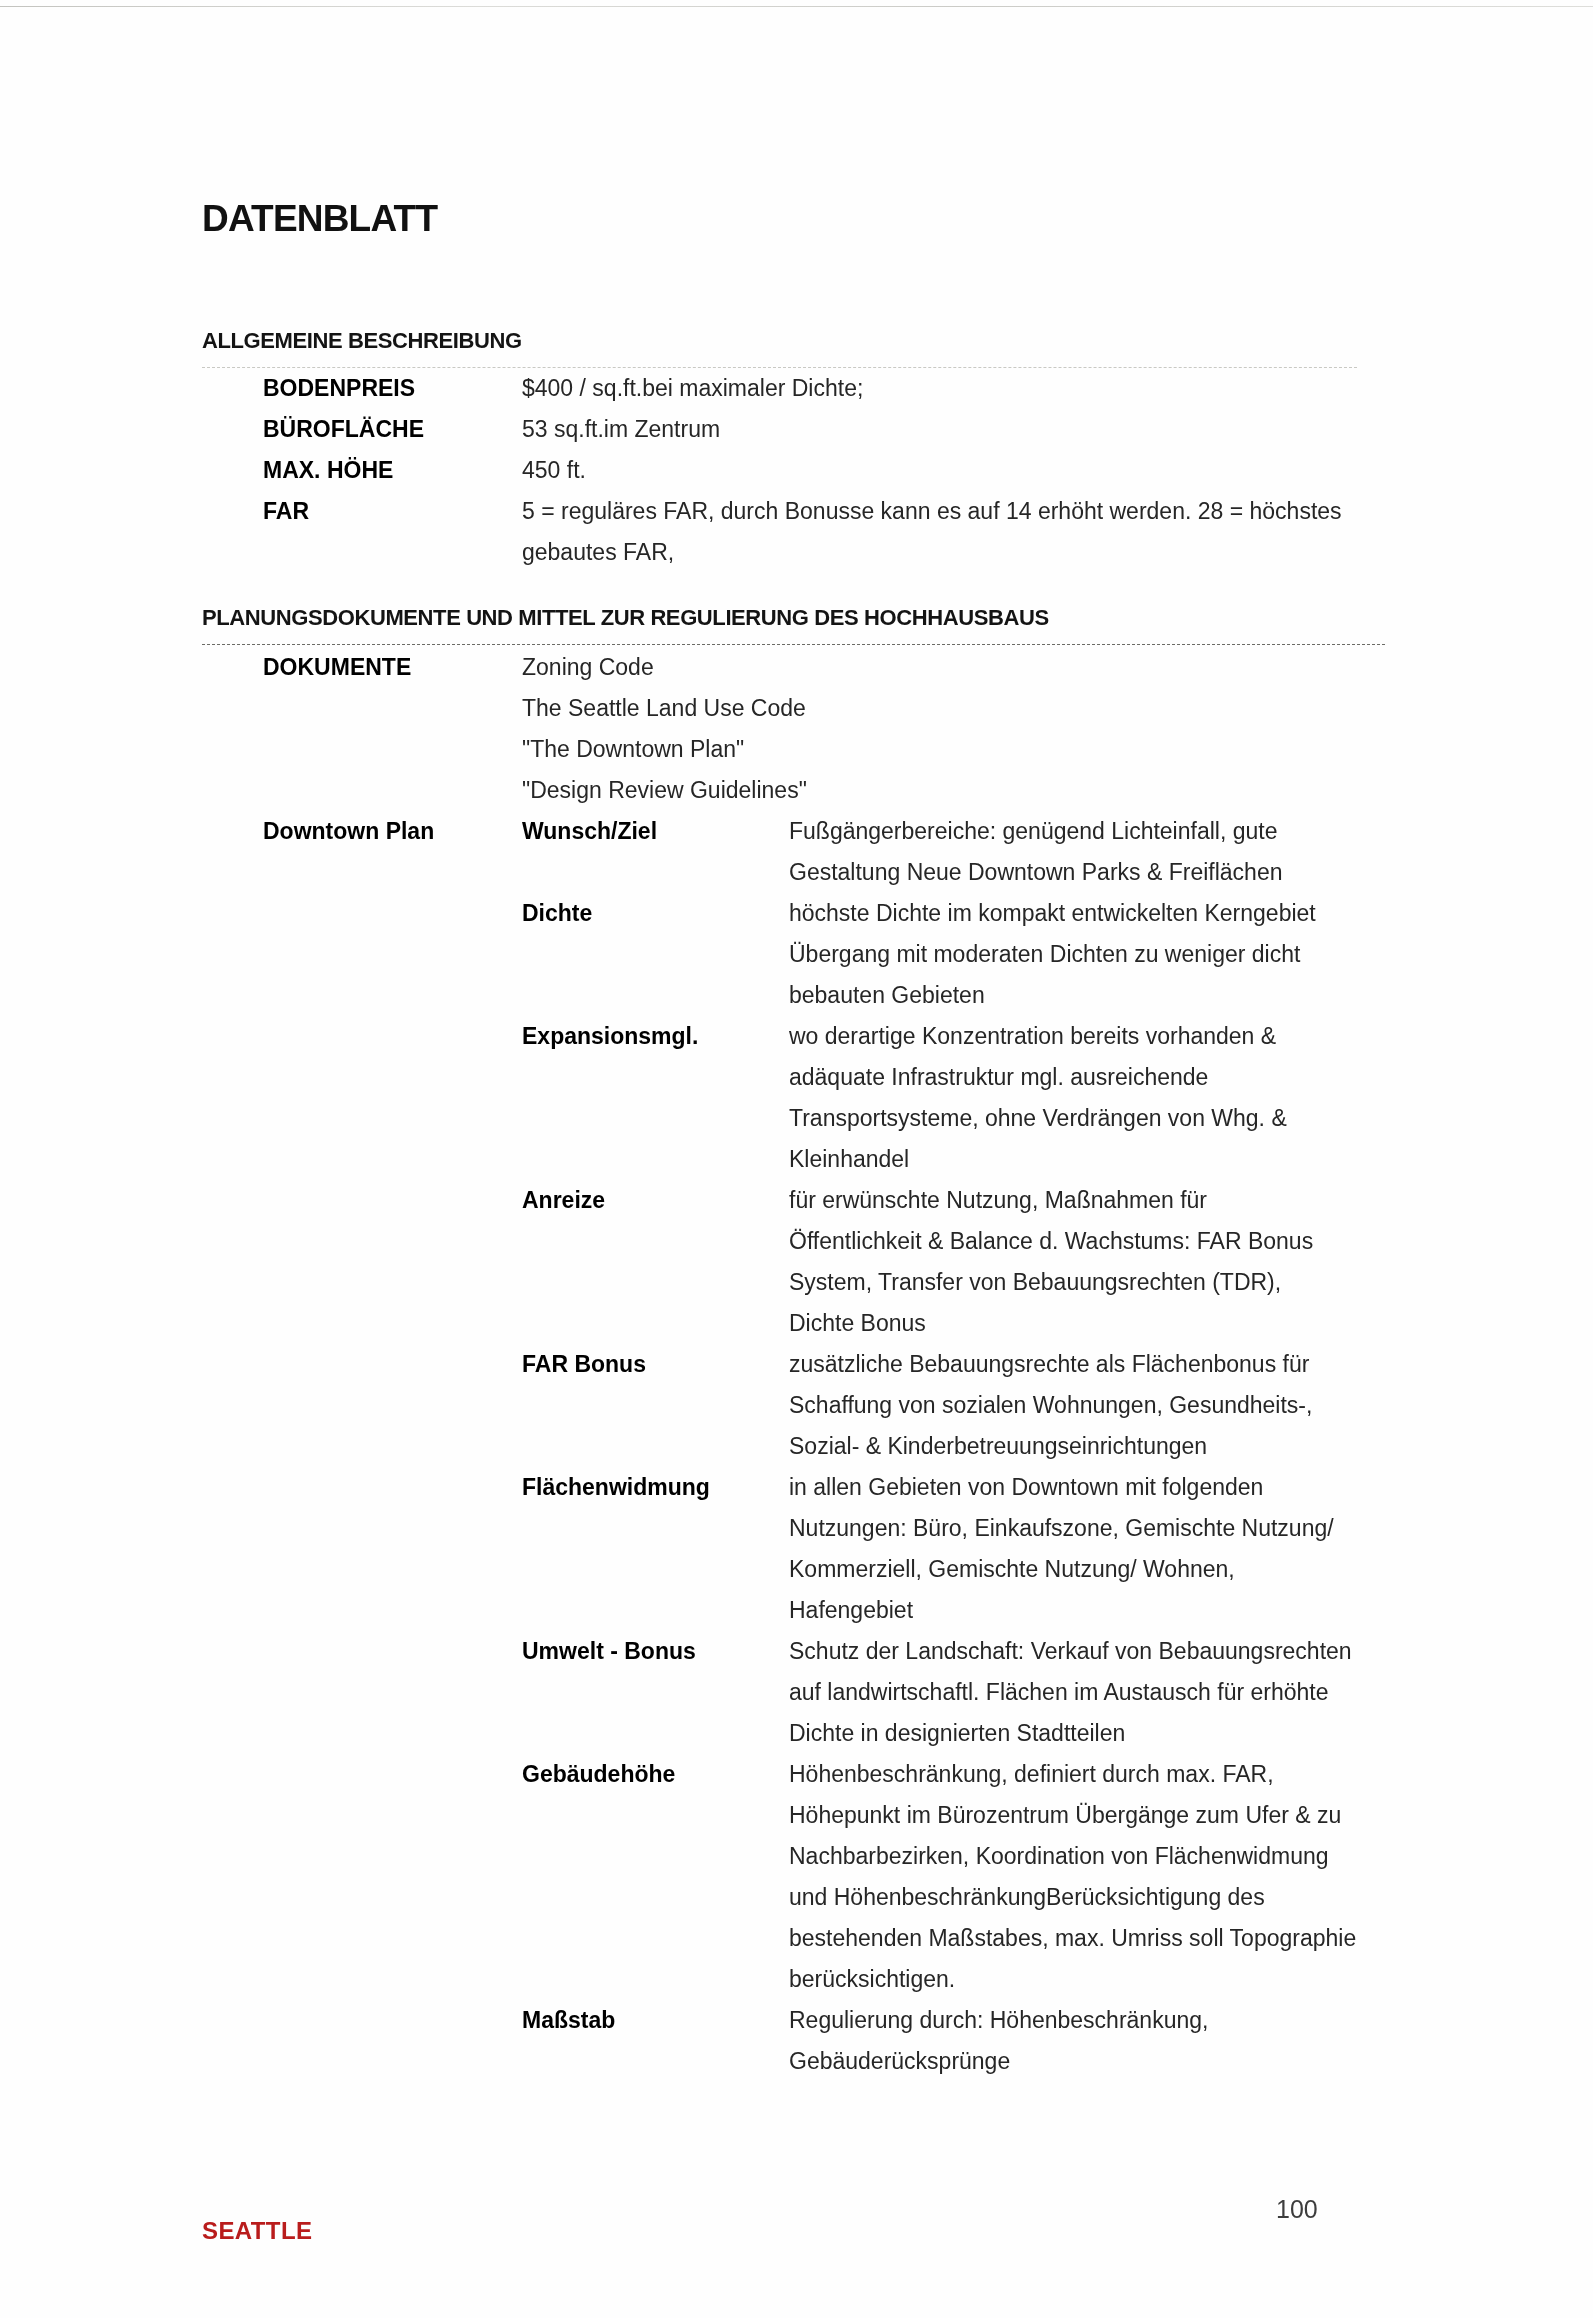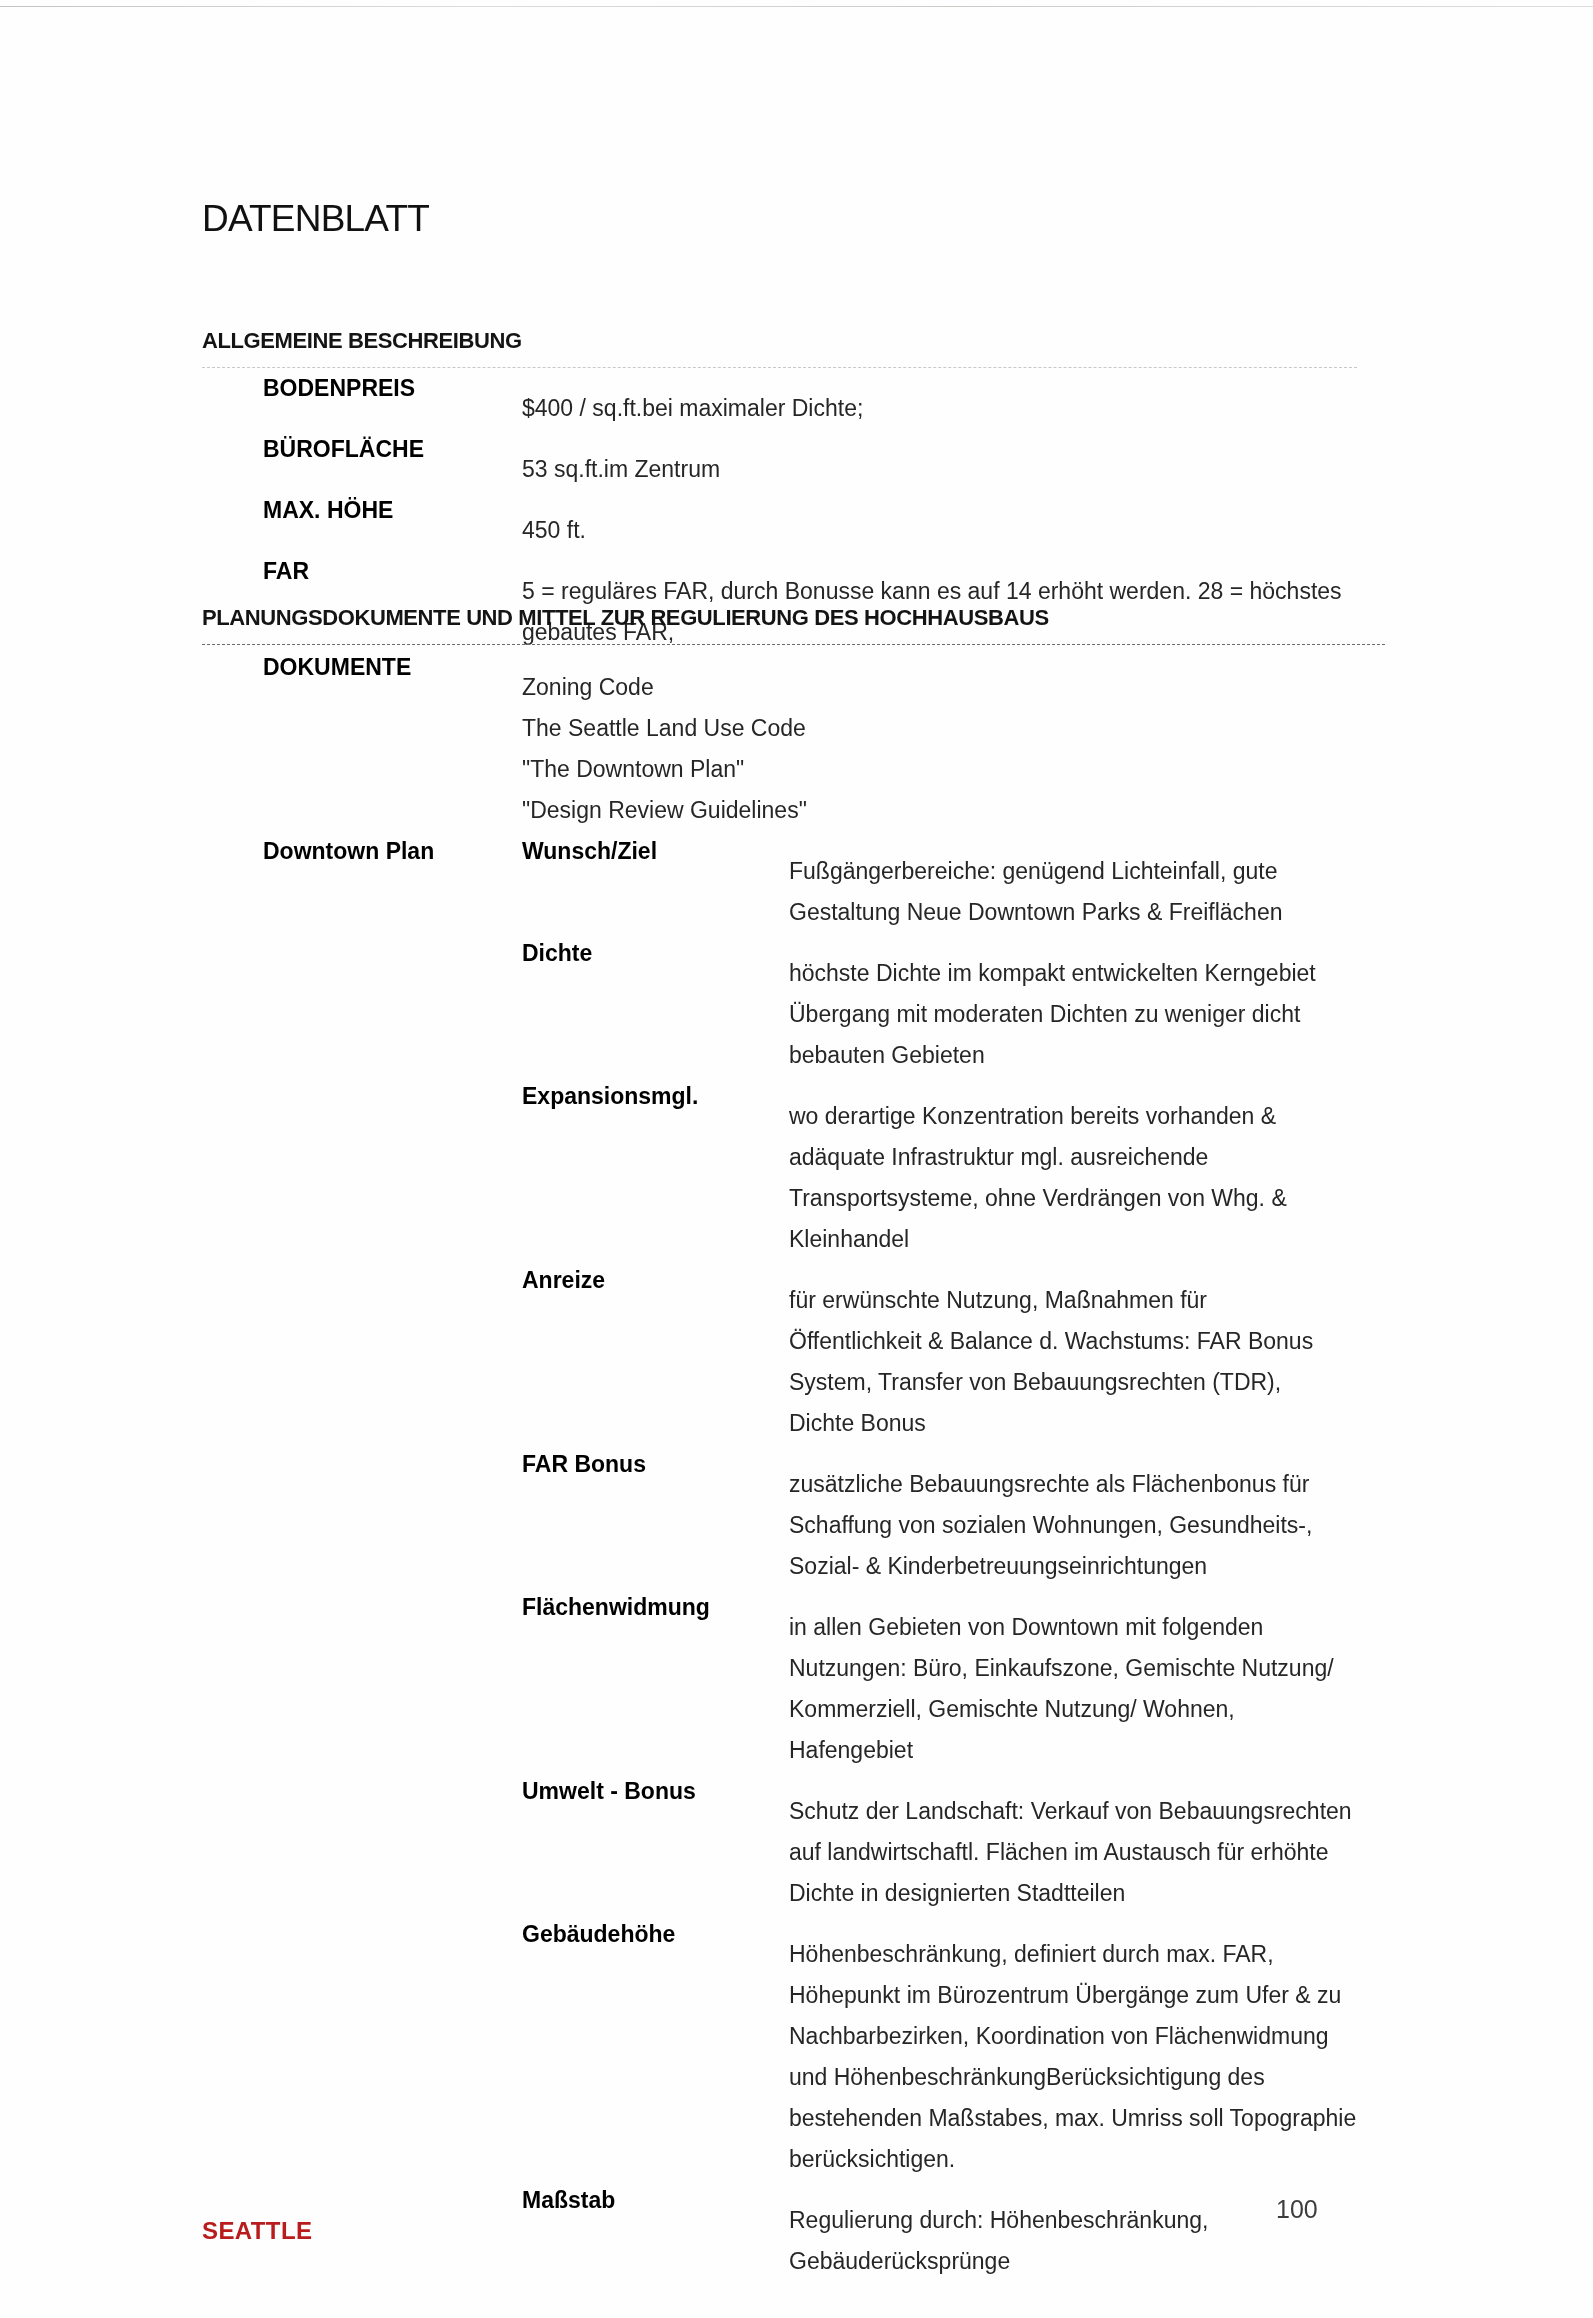--- a/index.html
+++ b/index.html
@@ -11,41 +11,41 @@
     color:#1f1f1f;
     overflow:hidden;
   }
   .scan-top-line {
     position:absolute; top:5.6px; left:0; width:1593px; height:1.6px;
     background:linear-gradient(90deg,#b9b9b4,#d6d6d2 30%,#c2c2bd 60%,#d8d8d4);
     opacity:.85;
   }
   .title {
     position:absolute; top:198px; left:202px;
-    font-size:37px; font-weight:400; letter-spacing:-0.8px; color:#111;
+    font-size:37px; font-weight:700; letter-spacing:-0.8px; color:#111;
     margin:0;
   }
   h2.sec-head {
     position:absolute; left:202px; margin:0;
     font-size:22px; font-weight:700; letter-spacing:-0.4px; color:#141414;
     white-space:nowrap;
   }
   #sec1-head { top:328px; }
   #sec2-head { top:605px; }
   .rule { position:absolute; left:202px; height:0; }
   #rule1 {
     top:367px; width:1155px;
     border-top:1.6px dashed #c9c9c4;
   }
   #rule2 {
     top:644px; width:1183px;
     border-top:1.6px dashed #6b6b66;
   }
   .lbl { font-weight:700; color:#000000; }
-  .val { font-weight:400; color:#262626;margin-top:20px; }
+  .val { font-weight:400; color:#262626; }
   .grid-rows { position:absolute; }
   #general-rows { top:368px; left:263px; width:1163px; }
   #planning-rows { top:647px; left:263px; width:1171px; }
   .row { display:flex; align-items:flex-start; }
   .cell {
     font-size:23px; line-height:41px;
     white-space:pre-line;
   }
   .c1 { width:259px; flex:0 0 259px; }
   .c2 { width:267px; flex:0 0 267px; }

